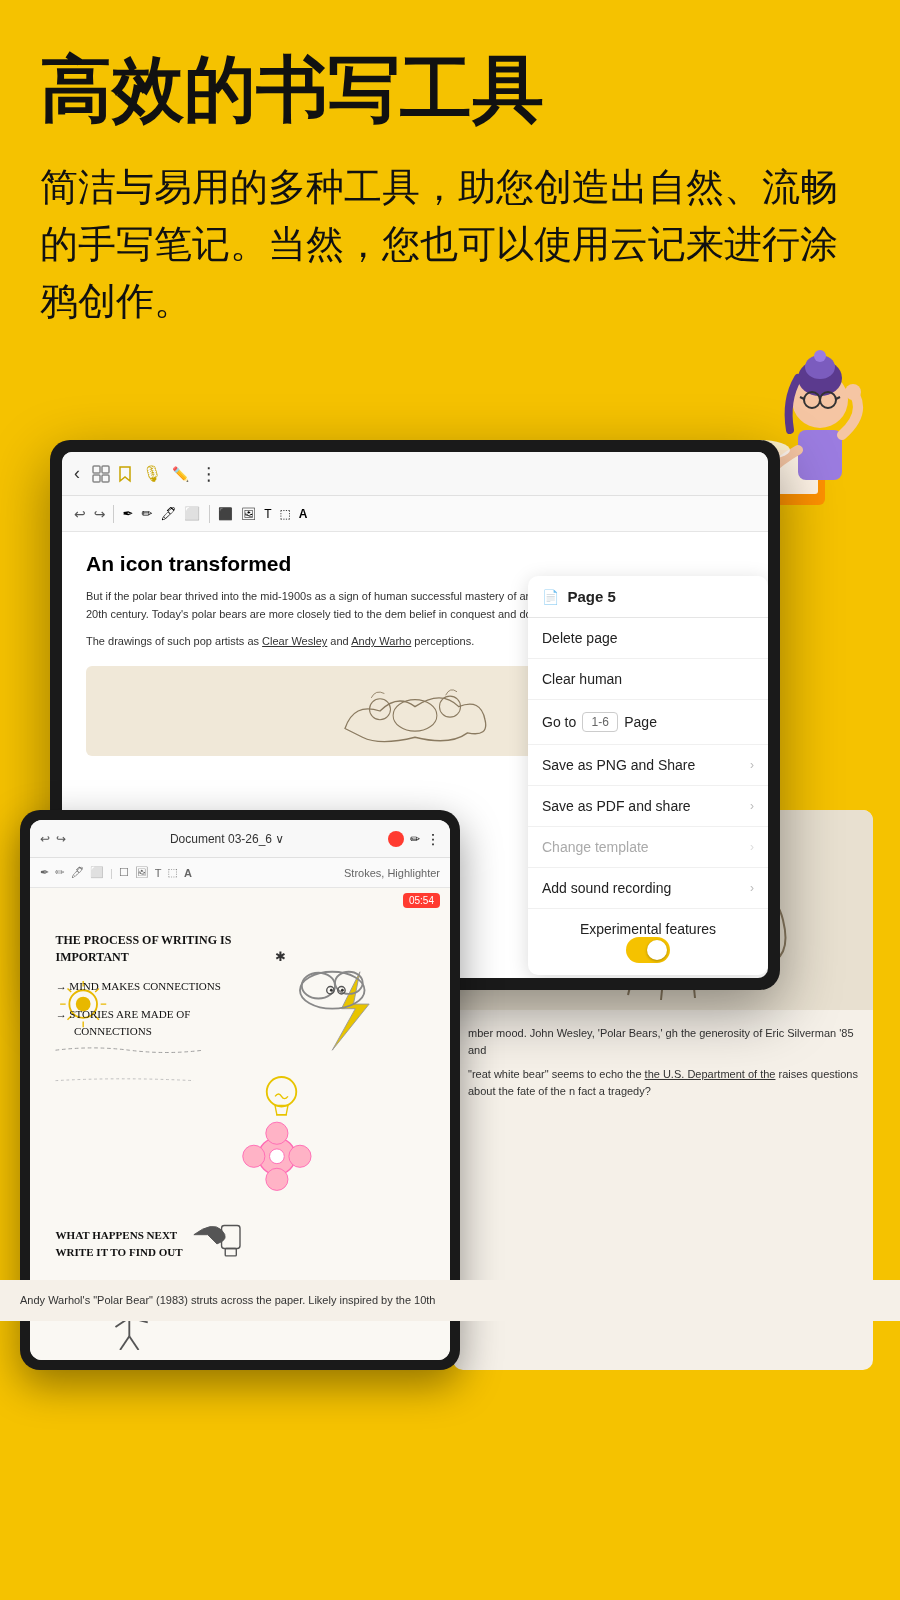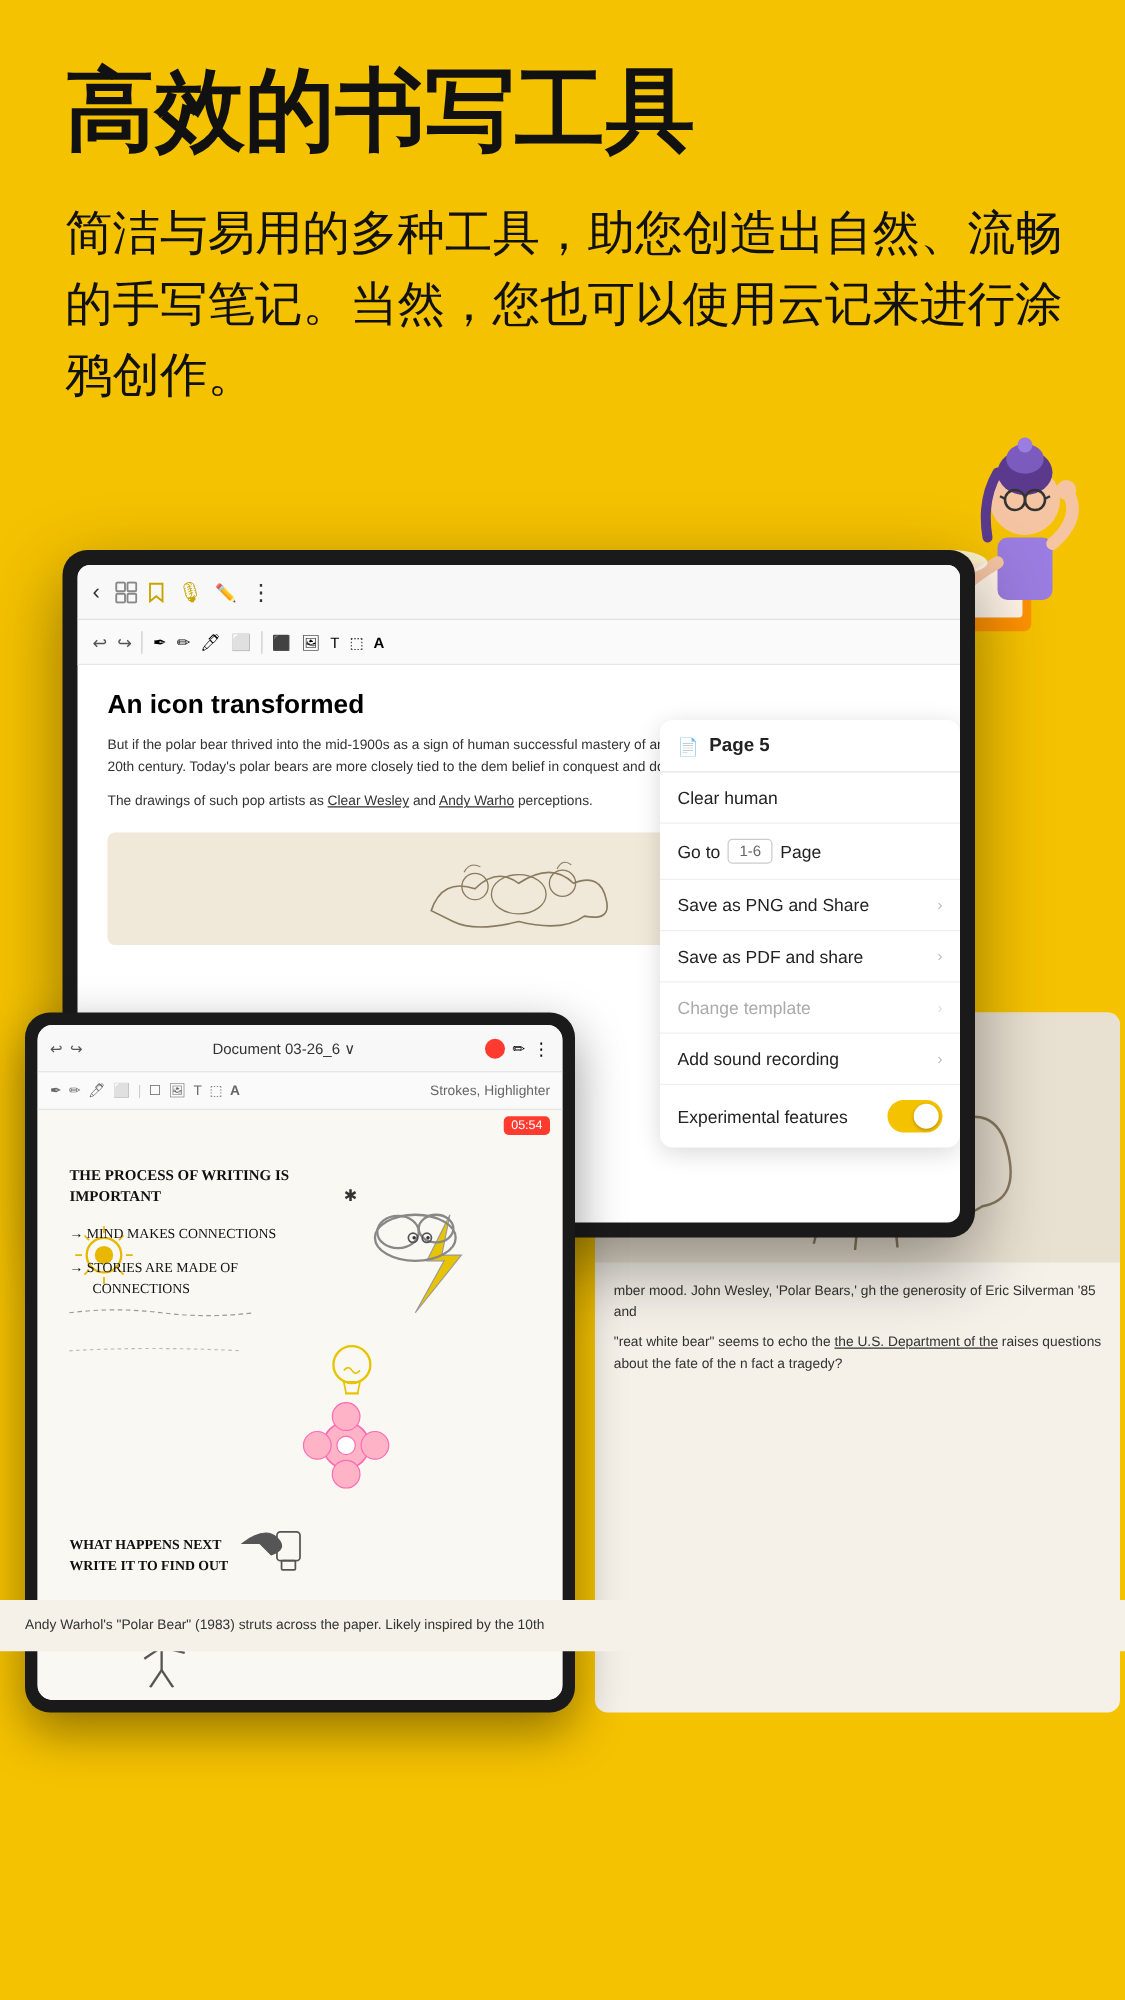--- a/index.html
+++ b/index.html
@@ -7,21 +7,21 @@
       width: 900px;
       min-height: 1600px;
       background-color: #F5C200;
       font-family: -apple-system, 'PingFang SC', 'Helvetica Neue', Arial, sans-serif;
       overflow-x: hidden;
       position: relative;
     }
 
     
     .hero-section {
-      padding: 50px 40px 20px 52px;
+      padding: 50px 40px 20px 40px;
       position: relative;
     }
     .hero-title {
       font-size: 72px;
       font-weight: 900;
       color: #111;
       line-height: 1.1;
       margin-bottom: 30px;
     }
     .hero-subtitle {
@@ -179,20 +179,21 @@
     .menu-item {
       display: flex;
       align-items: center;
       padding: 12px 14px;
       border-bottom: 1px solid #f0f0f0;
       cursor: pointer;
       justify-content: space-between;
     }
     .menu-item:last-child {
       border-bottom: none;
+      flex-direction: column;
     }
     .menu-item-text {
       font-size: 14px;
       color: #222;
     }
     .menu-item-text.disabled {
       color: #aaa;
     }
     .menu-chevron {
       color: #bbb;
@@ -302,21 +303,21 @@
       background: #ff3b30;
       color: #fff;
       font-size: 10px;
       padding: 2px 6px;
       border-radius: 4px;
     }
 
     
     .bottom-section {
       position: absolute;
-      left: 476px;
+      left: 453px;
       top: 410px;
       width: 420px;
       height: 560px;
       background: #f5f0e8;
       border-radius: 10px;
       overflow: hidden;
       z-index: 1;
     }
     .pdf-content {
       padding: 15px;
@@ -433,20 +434,23 @@
           </div>
         </div>
 
         <div class="context-menu">
 
           <div class="menu-header">
             <span class="menu-page-icon">📄</span>
             <span class="menu-page-title">Page 5</span>
           </div>
 
+          <div class="menu-item">
+            <span class="menu-item-text">Delete page</span>
+          </div>
 
           <div class="menu-item">
             <span class="menu-item-text">Clear human</span>
           </div>
 
           <div class="menu-item">
             <div class="goto-row">
               <span>Go to</span>
               <input class="goto-input" value="1-6" readonly="" style="">
               <span>Page</span>

